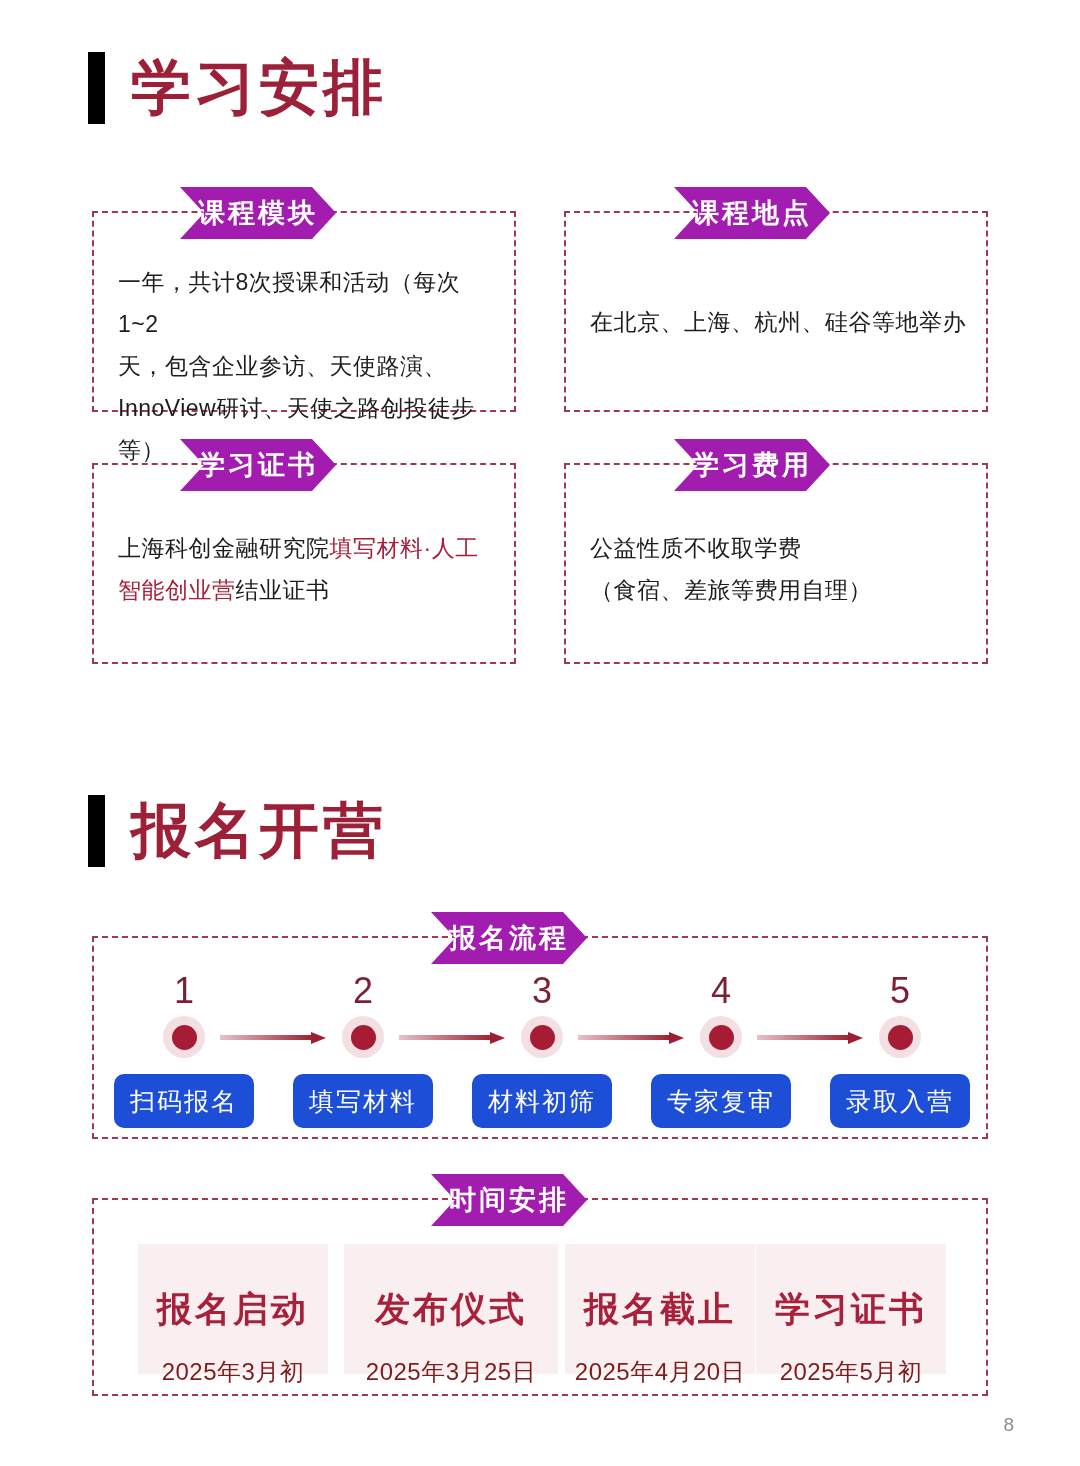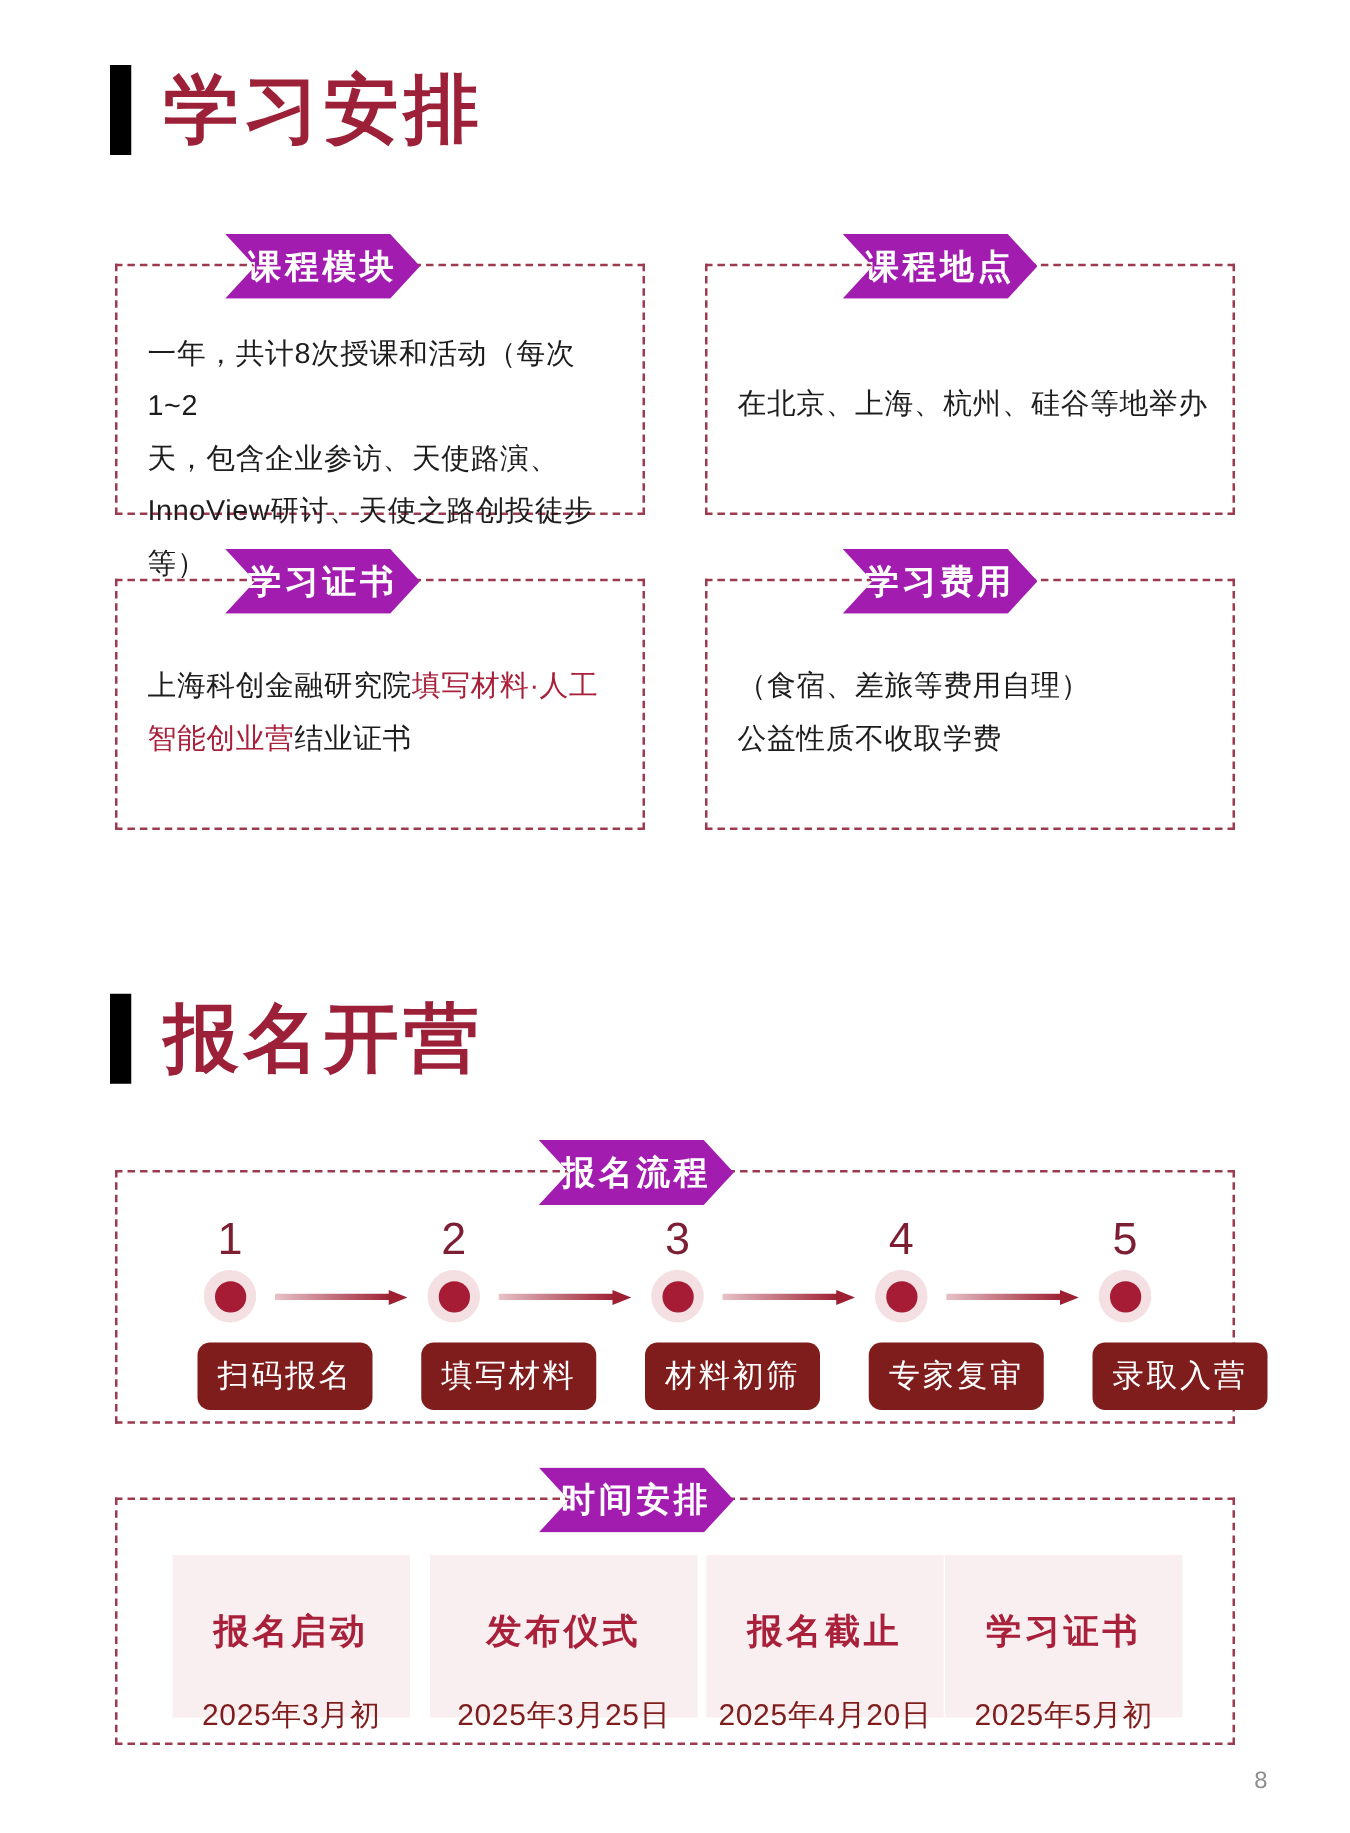--- a/index.html
+++ b/index.html
@@ -123,43 +123,42 @@
     position: absolute;
     right: 0;
     top: 0;
     width: 0; height: 0;
     border-top: 6px solid transparent;
     border-bottom: 6px solid transparent;
     border-left: 15px solid #9d1f31;
   }
   .pill {
     position: absolute;
-    background: #7f1d1d;
+    background: #1d4ed8;
     color: #fff;
     border-radius: 10px;
     font-size: 25px;
     letter-spacing: 2px;
     text-align: center;
     line-height: 54px;
     height: 54px;
     white-space: nowrap;
-    margin-left: 44px;
   }
 
   
   .tl-card {
     position: absolute;
     background: #faeff0;
     text-align: center;
   }
   .tl-card .tl-title {
     position: absolute;
     left: 0; right: 0;
     top: 42px;
-    font-size: 28px;
+    font-size: 35px;
     font-weight: bold;
     color: #a8203a;
     letter-spacing: 3px;
   }
   .tl-card .tl-date {
     position: absolute;
     left: 0; right: 0;
     top: 112px;
     font-size: 24px;
     color: #7f1d1d;
@@ -204,22 +203,22 @@
   <div class="tag" style="left:86px;">学习证书</div>
   <div class="card-body" style="top:62px;">
     <div><span>上海科创金融研究院</span><span class="hl">填写材料·人工</span></div>
     <div><span class="hl">智能创业营</span><span>结业证书</span></div>
   </div>
 </div>
 
 <div class="dcard" style="left:564px; top:463px; width:424px; height:201px;">
   <div class="tag" style="left:108px;">学习费用</div>
   <div class="card-body" style="top:62px;">
+    <div><span>公益性质不收取学费</span></div>
     <div><span>（食宿、差旅等费用自理）</span></div>
-    <div><span>公益性质不收取学费</span></div>
   </div>
 </div>
 
 <div class="section-head" style="left:88px; top:795px;">
   <div class="bar"></div>
   <div class="htext">报名开营</div>
 </div>
 
 <div class="dcard" style="left:92px; top:936px; width:896px; height:203px;">
   <div class="tag" style="left:337px;">报名流程</div>

